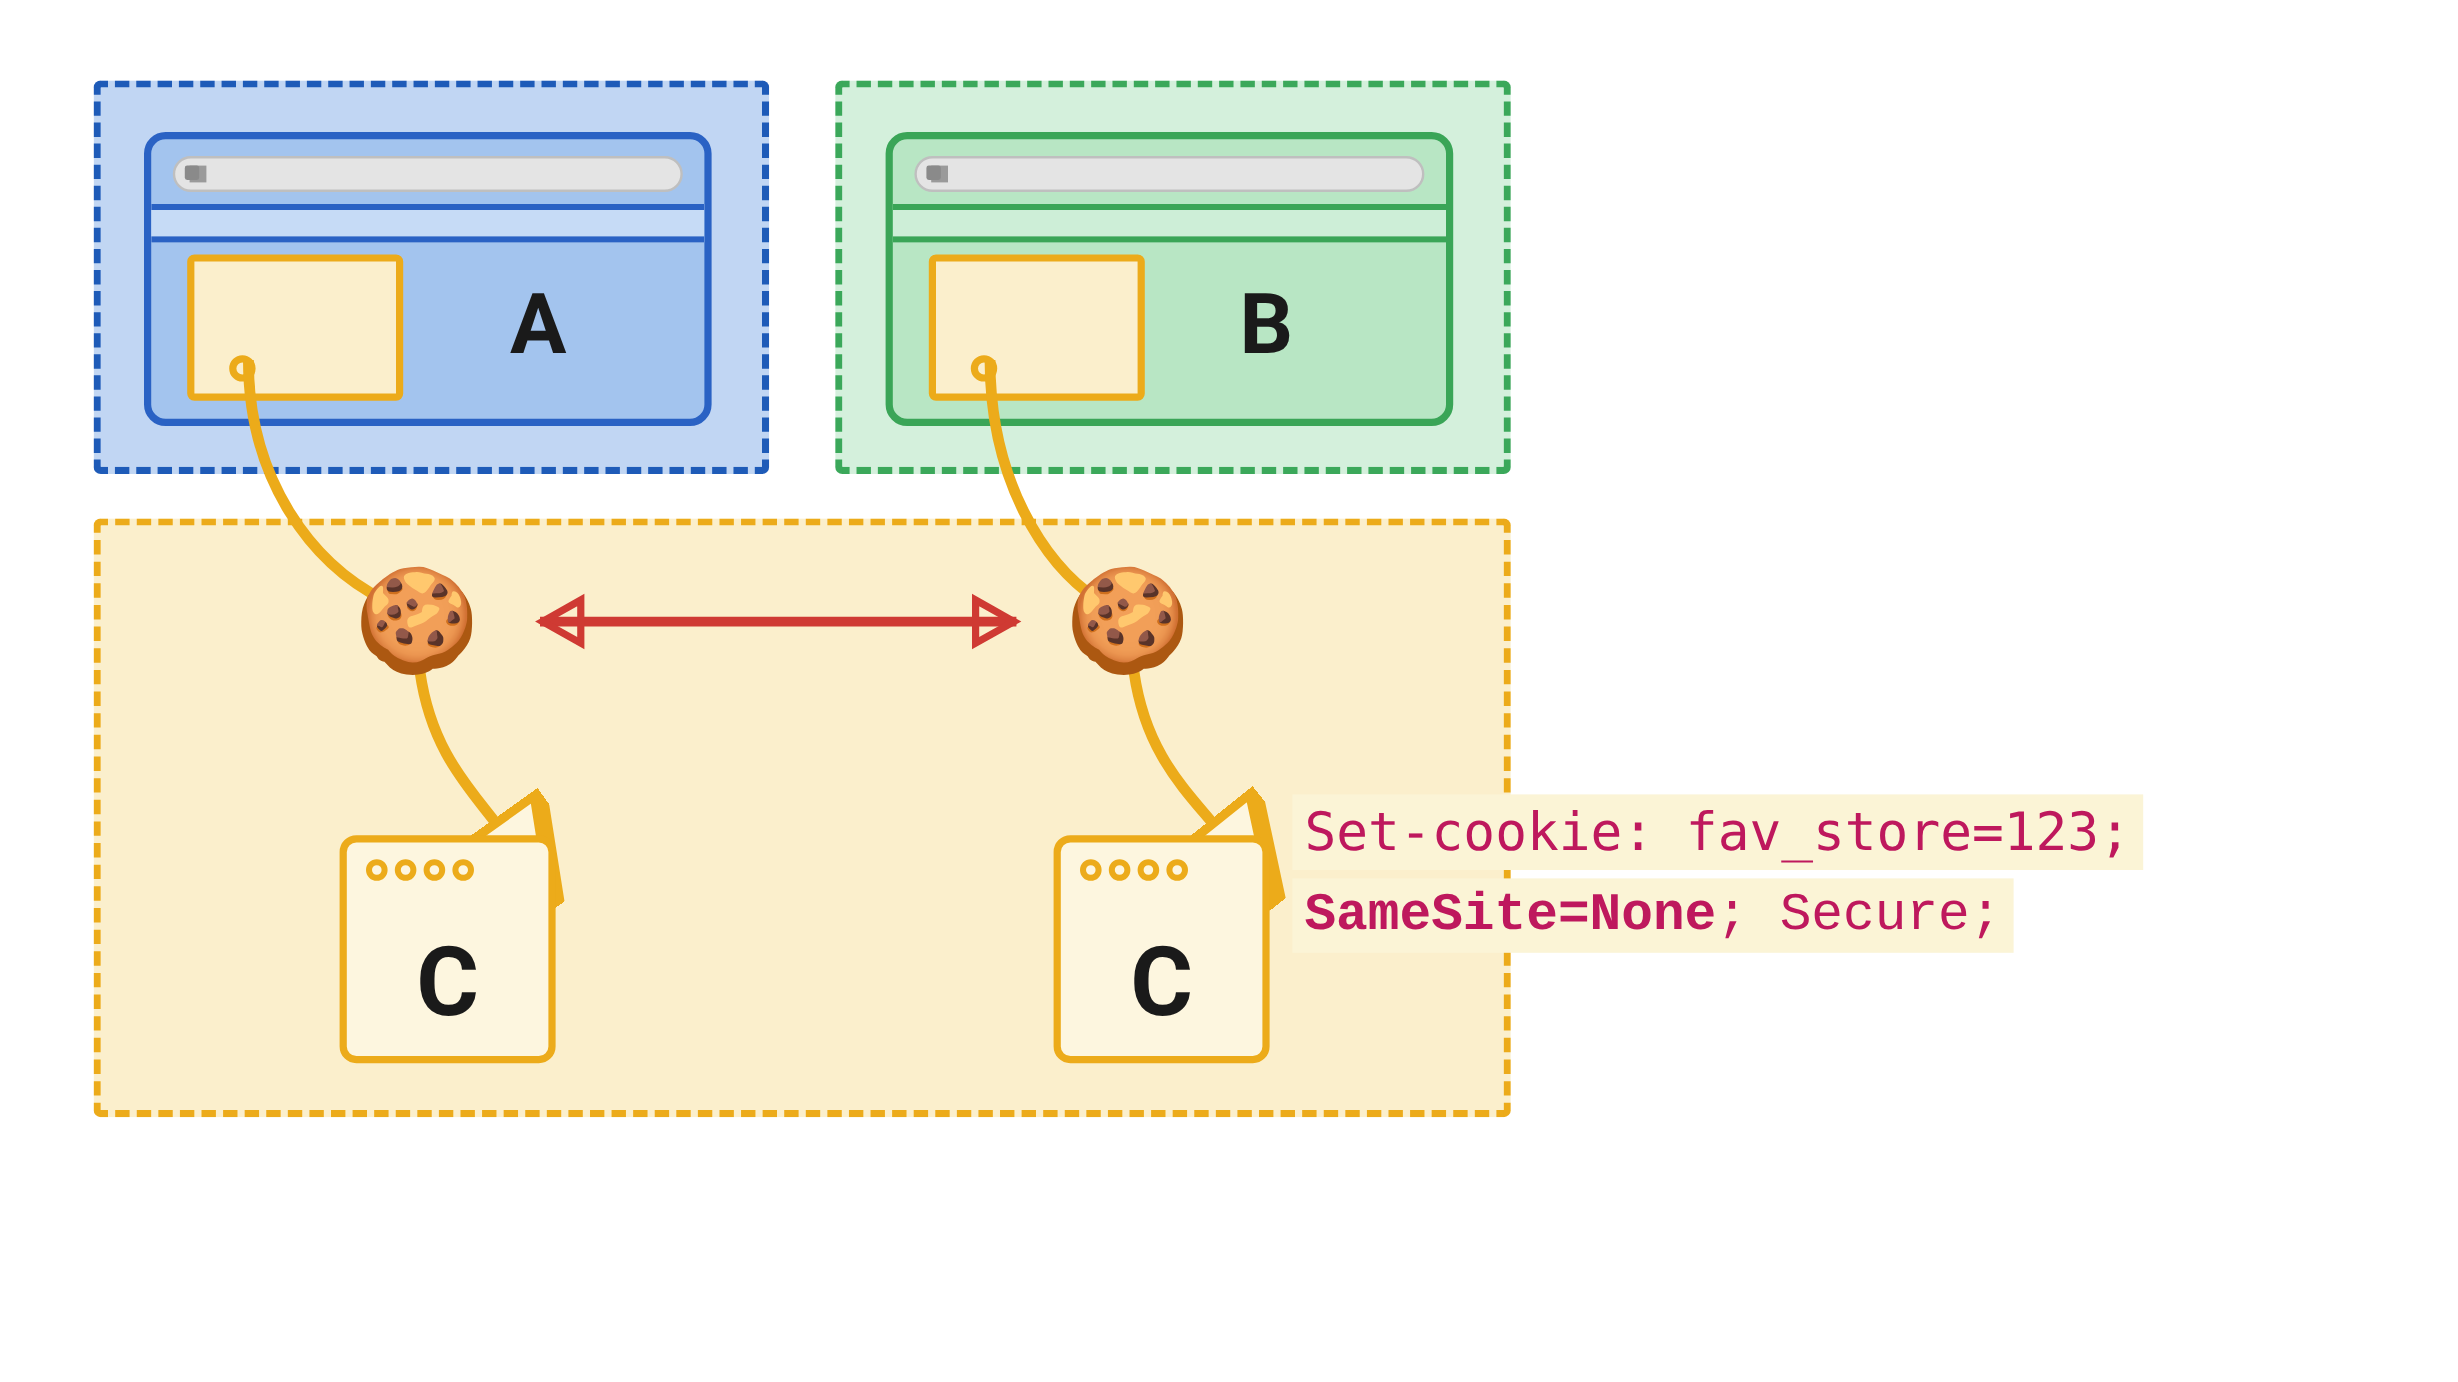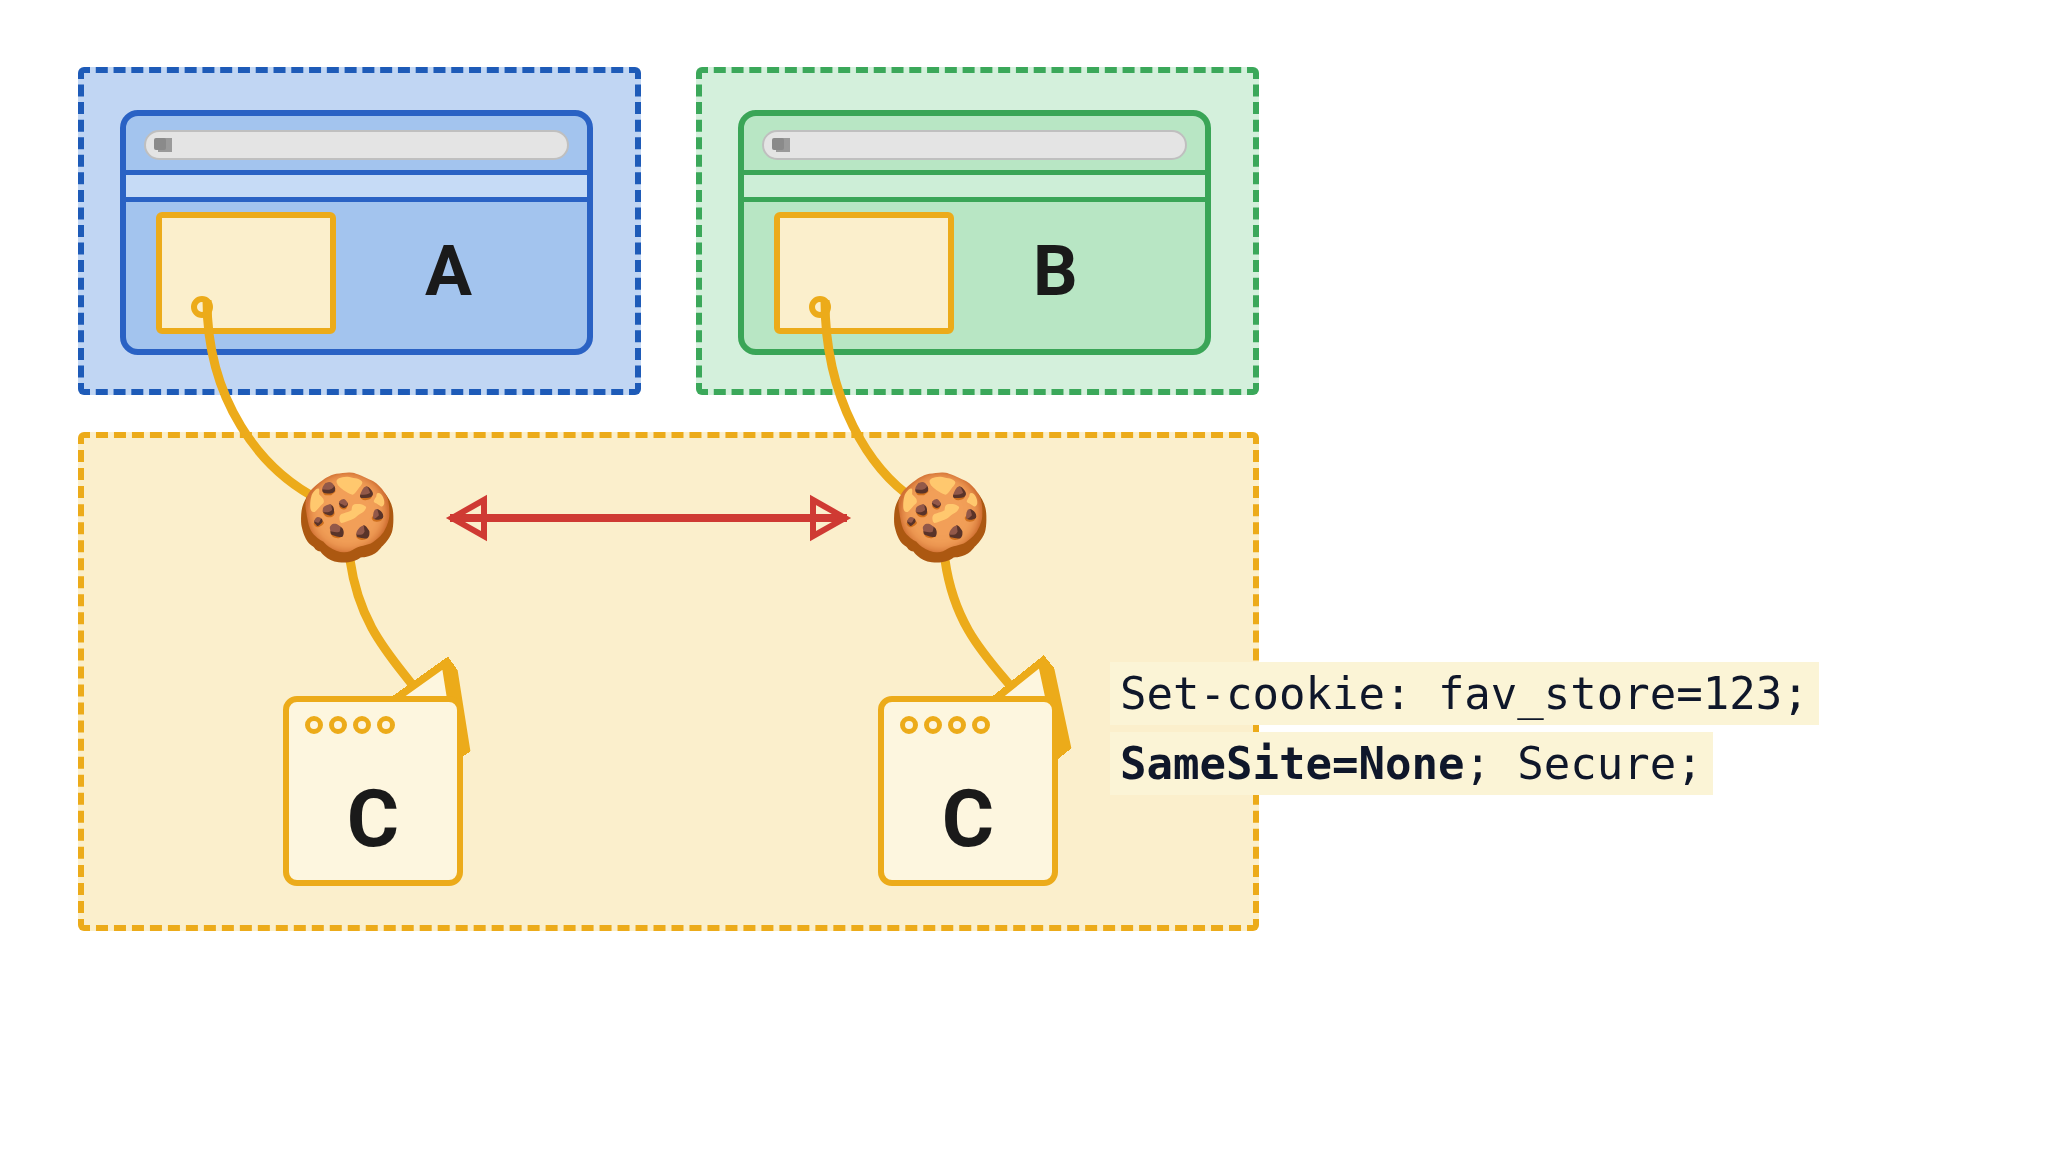--- a/index.html
+++ b/index.html
@@ -193,31 +193,32 @@
     left: 0;
     top: 0;
     width: 1500px;
     height: 1100px;
     pointer-events: none;
   }
 
   
   .code-box {
     position: absolute;
-    left: 1110px;
+    left: 1077px;
     top: 662px;
     background: #fbf4d6;
     padding: 6px 10px;
     font-family: ui-monospace, SFMono-Regular, Menlo, Consolas, monospace;
     font-size: 44px;
-    color: #0f172a;
+    color: #be185d;
     white-space: nowrap;
   }
   .code-box2 {
     top: 732px;
+    font-family: Liberation Mono, monospace;
   }
   .code-bold { font-weight: 700; }
 </style>
 </head>
 <body>
 
 <div class="stage">
 
   <div class="box box-c"></div>
 

